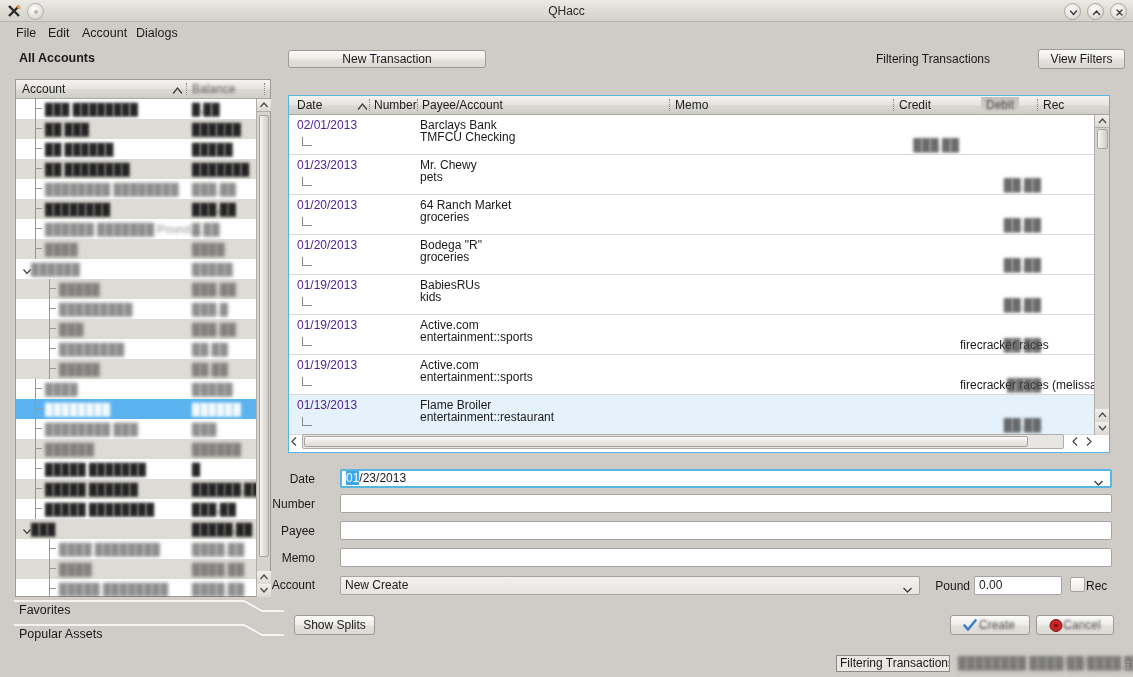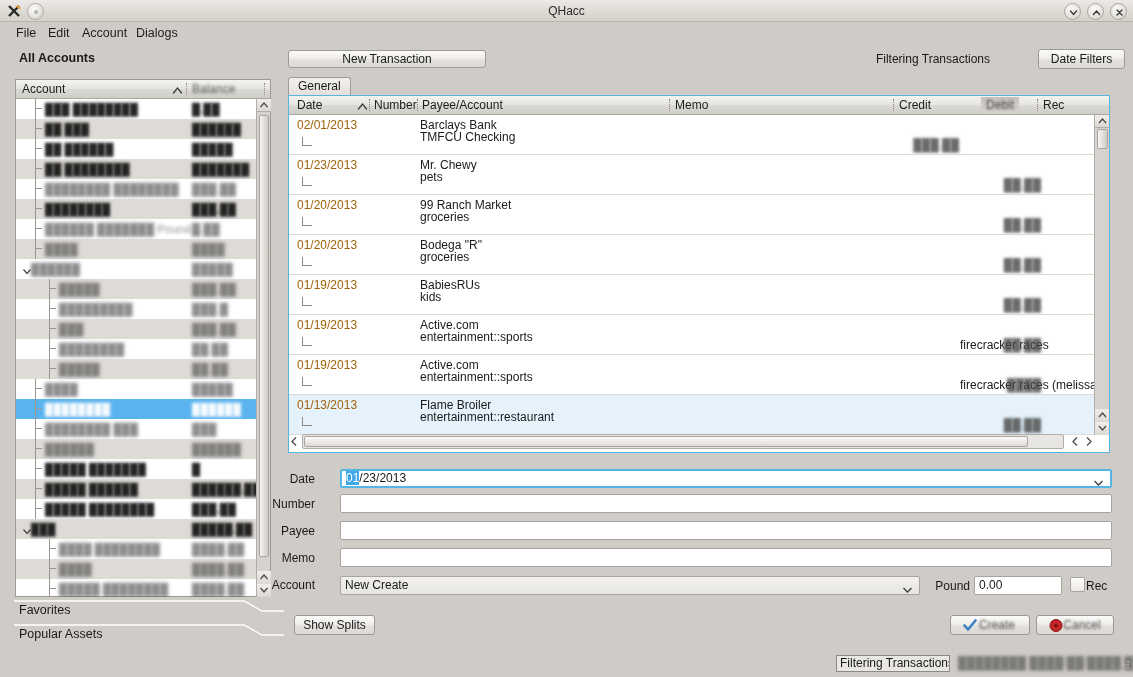--- a/index.html
+++ b/index.html
@@ -191,21 +191,21 @@
     overflow: hidden;
   }
   .tx-group { position: relative; width: 805px; height: 40px; }
   .tx-group.sel { background: #e5f2fb; }
   .tx-group-sep {
     position: absolute; left: 0; bottom: 0; width: 805px; height: 1px;
     background: #dcdad6;
   }
   .tx-date {
     position: absolute; left: 8px; top: 0; height: 20px; line-height: 20px;
-    font-size: 12px; color: #a16207;
+    font-size: 12px; color: #4c1d95;
   }
   .tx-payee {
     position: absolute; left: 131px; top: 0; height: 20px; line-height: 20px;
     font-size: 12px; color: #1a1a1a; white-space: nowrap;
   }
   .tx-sub-elbow {
     position: absolute; left: 13px; top: 22px; width: 10px; height: 9px;
     border-left: 1px solid #8d8a85; border-bottom: 1px solid #8d8a85;
   }
   .tx-account {
@@ -526,25 +526,22 @@
     <div class="acc-sep">
       <svg width="270" height="14" viewBox="0 0 270 14" style="position:absolute;left:0;top:0">
         <path d="M0 1 L230 1 L248 11 L270 11" stroke="#ffffff" stroke-width="1.4" fill="none"></path>
       </svg>
     </div>
     <div class="acc-label">Favorites</div>
   </div>
 
   <div class="new-tx-btn">New Transaction</div>
   <div class="filter-label">Filtering Transactions</div>
-  <div class="view-filters-btn">Date Filters</div>
-
-  <div class="tab-strip">
-    <div class="tab">General</div>
-  </div>
+  <div class="view-filters-btn">View Filters</div>
+
 
   <div class="tx-panel">
     <div class="tx-header">
       <div class="tx-h-cell" style="left:8px">Date</div>
       <div class="sort-caret" style="left:68px">
         <svg width="11" height="9" viewBox="0 0 11 9">
             <path d="M1.5 7 L5.5 2 L9.5 7" stroke="#3c3c3c" stroke-width="1.3" fill="none" stroke-linecap="round"></path>
           </svg>
       </div>
       <div class="tx-h-div" style="left:80px"></div>
@@ -572,21 +569,21 @@
         <div class="tx-group">
           <div class="tx-date">01/23/2013</div>
           <div class="tx-payee">Mr. Chewy</div>
           <div class="tx-sub-elbow"></div>
           <div class="tx-account">pets</div>
           <div class="tx-amount" style="left: 692px; top: 20px;">██.██</div>
           <div class="tx-group-sep"></div>
         </div>
         <div class="tx-group">
           <div class="tx-date">01/20/2013</div>
-          <div class="tx-payee">99 Ranch Market</div>
+          <div class="tx-payee">64 Ranch Market</div>
           <div class="tx-sub-elbow"></div>
           <div class="tx-account">groceries</div>
           <div class="tx-amount" style="left: 692px; top: 20px;">██.██</div>
           <div class="tx-group-sep"></div>
         </div>
         <div class="tx-group">
           <div class="tx-date">01/20/2013</div>
           <div class="tx-payee">Bodega "R"</div>
           <div class="tx-sub-elbow"></div>
           <div class="tx-account">groceries</div>

